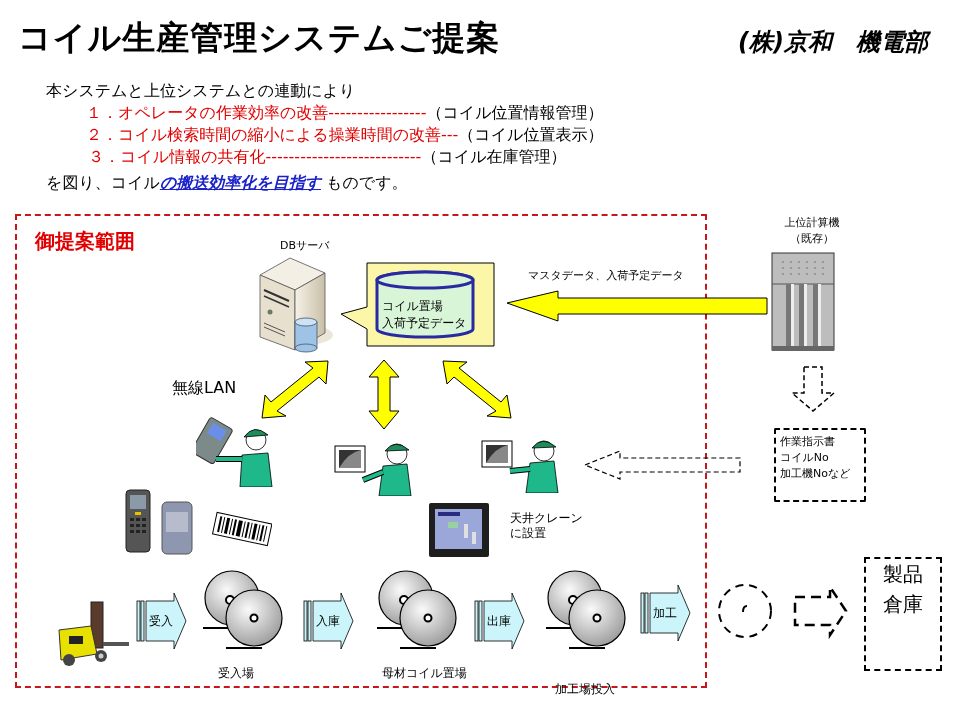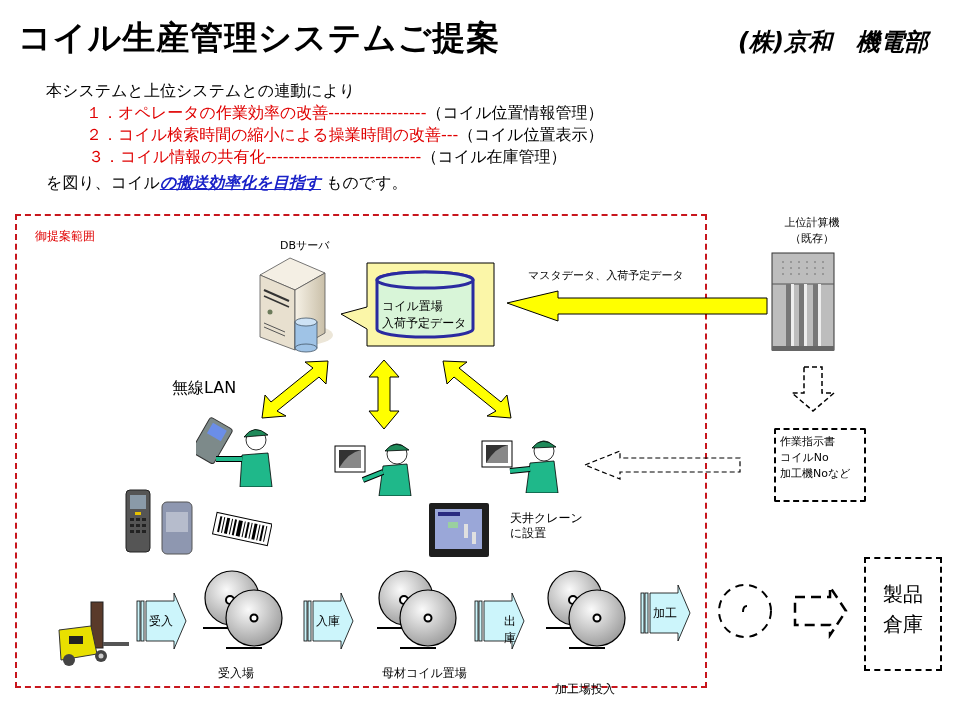--- a/index.html
+++ b/index.html
@@ -6,21 +6,21 @@
   body { width:959px; height:719px; position:relative; overflow:hidden;
          font-family:"DejaVu Sans", "Liberation Sans", sans-serif; color:#000; }
   .abs { position:absolute; }
   #title { left:18px; top:16px; font-size:33px; font-weight:bold; letter-spacing:1px; white-space:nowrap; }
   #company { left:738px; top:26px; font-size:24px; font-weight:bold; white-space:nowrap;font-style:italic; }
   .intro { font-size:16px; white-space:nowrap; line-height:22px; }
   .red { color:#e00000; }
   .blue-em { color:#1a22c8; font-style:italic; font-weight:bold; text-decoration:underline; }
   .small { font-size:11px; white-space:nowrap; }
   .scope { border:2px dashed #c8161d; }
-  .scope-label { color:#e00000; font-size:12px; font-weight:normal; }
+  .scope-label { color:#e00000; font-size:20px; font-weight:bold; }
   .flow-label { font-size:12px; }
   .warehouse { border:2px dashed #000; font-size:20px; text-align:center; line-height:30px; }
   .instr { border:2px dashed #000; font-size:11px; line-height:16px; padding:4px 4px; border-radius:2px; }
 </style>
 </head>
 <body>
 
 <div id="title" class="abs">コイル生産管理システムご提案</div>
 <div id="company" class="abs">(株)京和　機電部</div>
 
@@ -239,21 +239,21 @@
       </svg><div class="abs" style="left: 13px; top: 21px; font-size: 12px;">受入</div></div>
     <div class="abs" style="left: 303px; top: 592px;"><svg width="52" height="60">
         <rect x="1" y="9" width="3" height="40" fill="#ccf5fb" stroke="#000" stroke-width="0.8"></rect>
         <rect x="5" y="9" width="3" height="40" fill="#ccf5fb" stroke="#000" stroke-width="0.8"></rect>
         <polygon points="10,9 38,9 38,1 50,29 38,57 38,49 10,49" fill="#ccf5fb" stroke="#000" stroke-width="0.8"></polygon>
       </svg><div class="abs" style="left: 13px; top: 21px; font-size: 12px;">入庫</div></div>
     <div class="abs" style="left: 474px; top: 592px;"><svg width="52" height="60">
         <rect x="1" y="9" width="3" height="40" fill="#ccf5fb" stroke="#000" stroke-width="0.8"></rect>
         <rect x="5" y="9" width="3" height="40" fill="#ccf5fb" stroke="#000" stroke-width="0.8"></rect>
         <polygon points="10,9 38,9 38,1 50,29 38,57 38,49 10,49" fill="#ccf5fb" stroke="#000" stroke-width="0.8"></polygon>
-      </svg><div class="abs" style="left: 30px; top: 21px; font-size: 12px;">出庫</div></div>
+      </svg><div class="abs" style="left: 13px; top: 21px; font-size: 12px;">出庫</div></div>
     <div class="abs" style="left: 640px; top: 584px;"><svg width="52" height="60">
         <rect x="1" y="9" width="3" height="40" fill="#ccf5fb" stroke="#000" stroke-width="0.8"></rect>
         <rect x="5" y="9" width="3" height="40" fill="#ccf5fb" stroke="#000" stroke-width="0.8"></rect>
         <polygon points="10,9 38,9 38,1 50,29 38,57 38,49 10,49" fill="#ccf5fb" stroke="#000" stroke-width="0.8"></polygon>
       </svg><div class="abs" style="left: 13px; top: 21px; font-size: 12px;">加工</div></div>
     <div class="abs" style="left: 202px; top: 570px;"><svg width="90" height="82">
         <defs>
           <radialGradient id="cg" cx="0.4" cy="0.35" r="0.7">
             <stop offset="0" stop-color="#fafafa"></stop>
             <stop offset="1" stop-color="#9a9a9a"></stop>
@@ -299,15 +299,15 @@
 <div class="abs flow-label" style="left:218px;top:665px;">受入場</div>
 <div class="abs flow-label" style="left:382px;top:665px;">母材コイル置場</div>
 <div class="abs flow-label" style="left:555px;top:681px;">加工場投入</div>
 
 <svg class="abs" style="left:718px;top:584px;" width="150" height="60">
   <circle cx="27" cy="27" r="26" fill="none" stroke="#000" stroke-width="2" stroke-dasharray="8,6"></circle>
   <path d="M25,28 Q25,22 29,22" fill="none" stroke="#000" stroke-width="2"></path>
   <polygon points="77,13 112,13 112,3 128,27 112,51 112,41 77,41" fill="none" stroke="#000" stroke-width="2.5" stroke-dasharray="10,6"></polygon>
 </svg>
 <div class="abs warehouse" style="left:864px;top:557px;width:74px;height:110px;">
-  <div style="margin-top:20px;">製品</div>
+  <div style="">製品</div>
   <div>倉庫</div>
 </div>
 
 </body></html>

